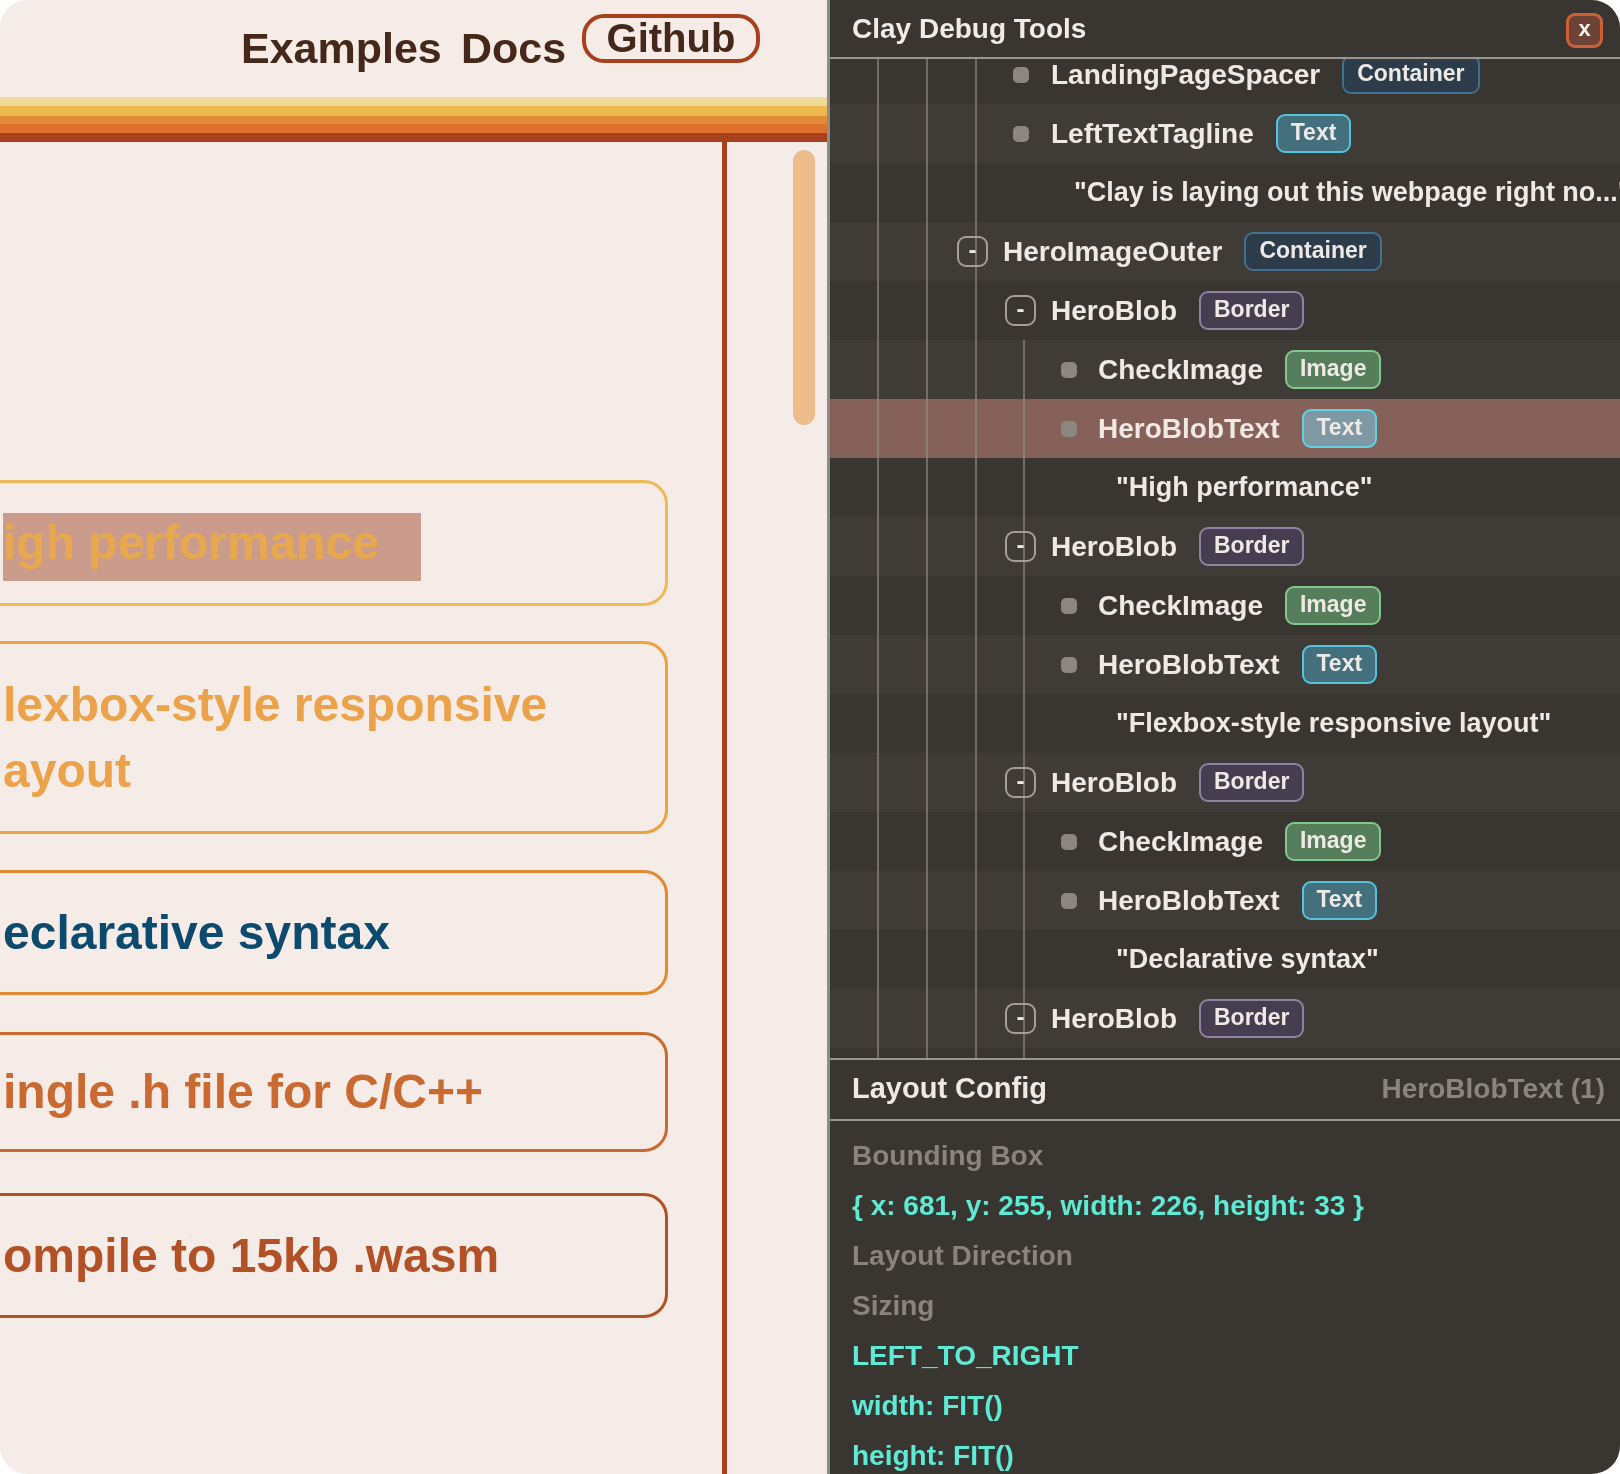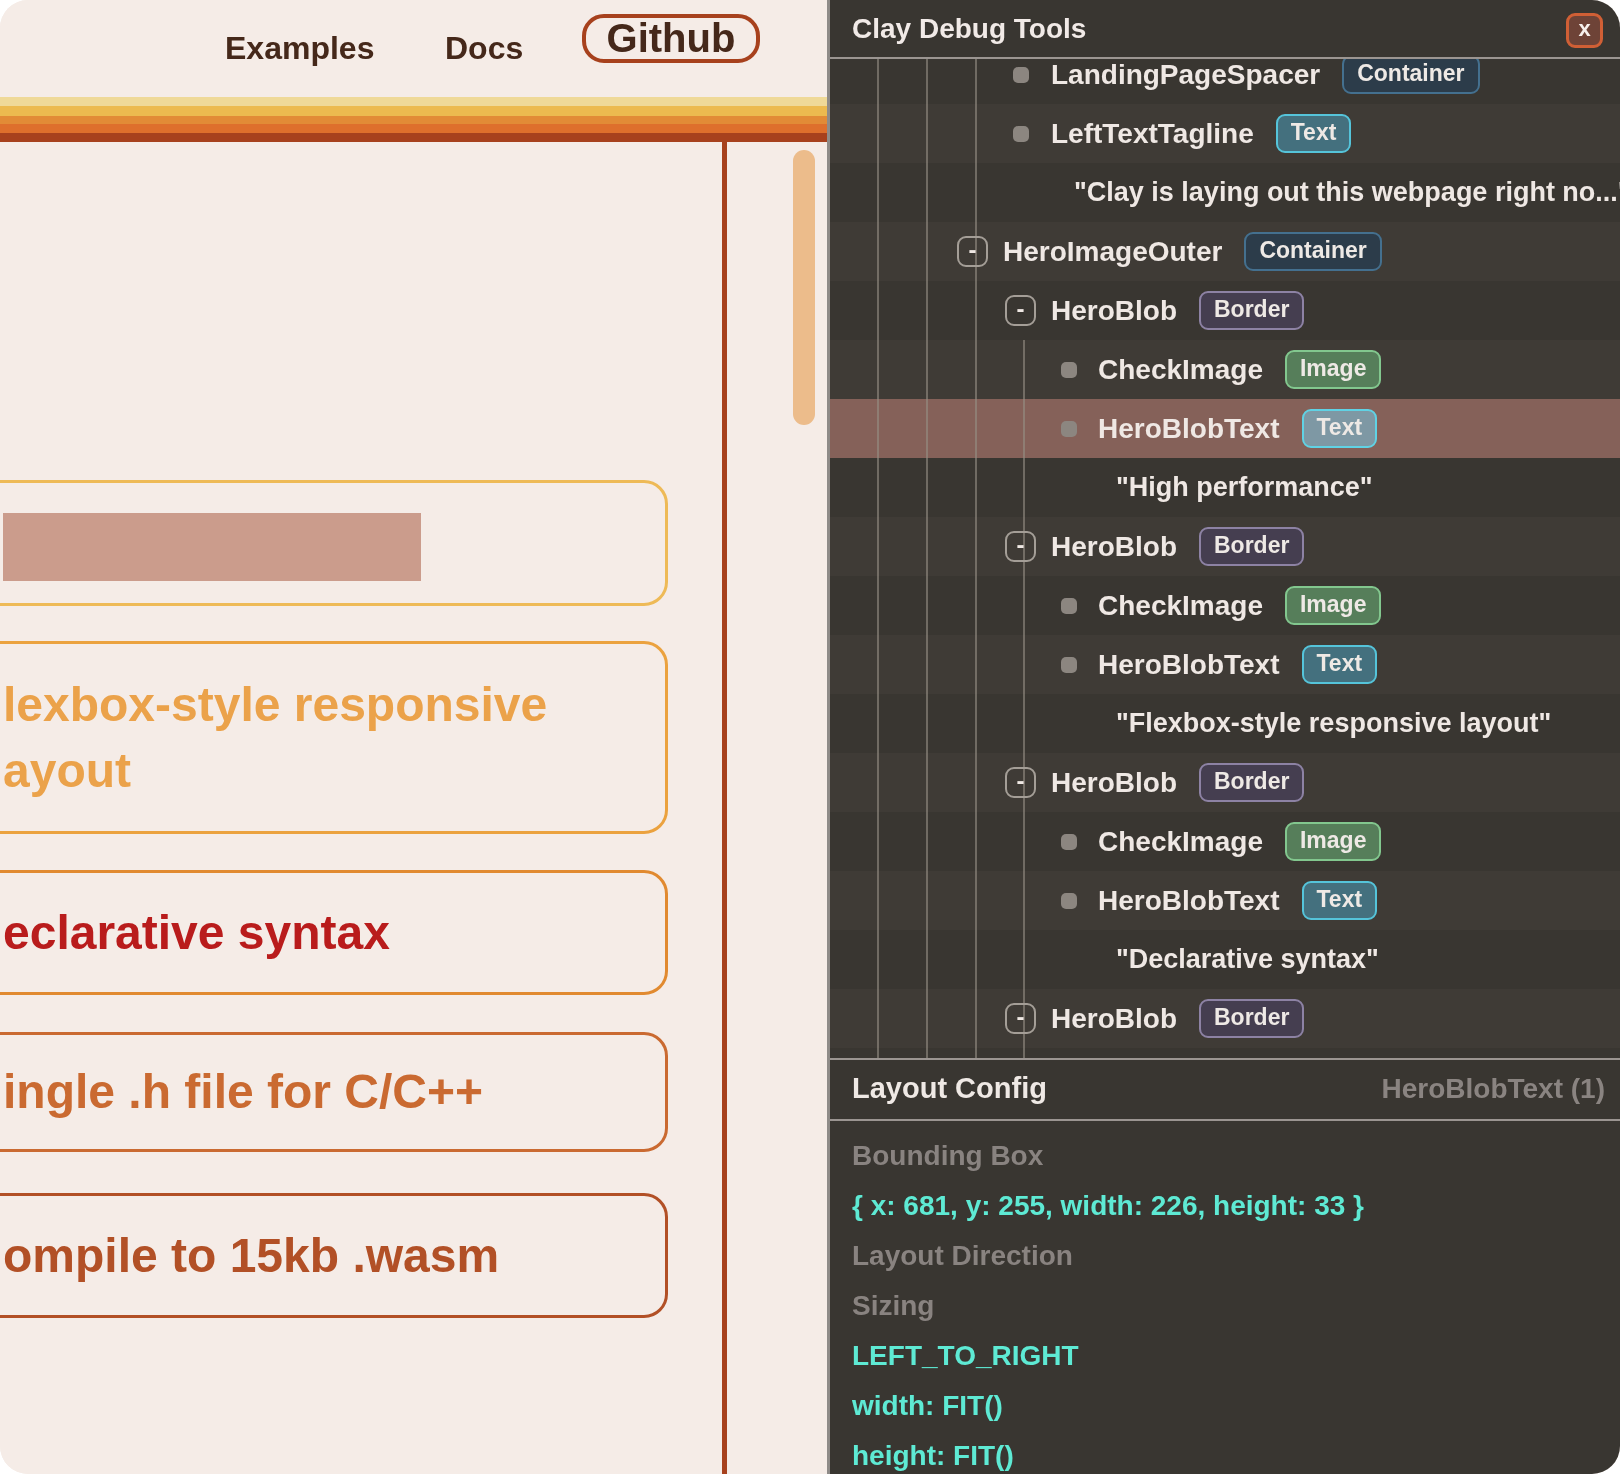--- a/index.html
+++ b/index.html
@@ -4,21 +4,21 @@
 <style>
   html,body{margin:0;padding:0;background:#ffffff;}
   *{box-sizing:border-box;font-family:"Liberation Sans",sans-serif;}
   .screen{position:relative;width:1620px;height:1474px;background:var(--page_bg);
           border-radius:28px;overflow:hidden;}
 
   
   .left-page{position:absolute;inset:0;background:var(--page_bg);}
   .nav{position:absolute;left:0;top:0;width:100%;height:97px;}
   .nav-link{position:absolute;top:0;height:97px;display:flex;align-items:center;
-            font-size:32px;font-weight:700;color:var(--nav_text);cursor:pointer;}
+            font-size:43px;font-weight:700;color:var(--nav_text);cursor:pointer;margin-left:16px;}
   .nav-link:nth-of-type(1){left:225px;}
   .nav-link:nth-of-type(2){left:445px;}
   .github-btn{position:absolute;left:582px;top:14px;width:178px;height:49px;
               border:4px solid var(--accent_rust);border-radius:22px;
               display:flex;align-items:center;justify-content:center;
               font-size:40px;font-weight:700;color:var(--nav_text);cursor:pointer;}
   .stripe{position:absolute;left:0;top:97px;width:100%;}
   .stripe .band{width:100%;}
   .stripe .band:nth-child(1){height:9px;}
   .stripe .band:nth-child(2){height:10px;}
@@ -105,30 +105,31 @@
         <div class="band" style="background: rgb(226, 139, 54);"></div>
         <div class="band" style="background: rgb(222, 111, 44);"></div>
         <div class="band" style="background: rgb(167, 65, 29);"></div>
       </div>
 
     <div class="v-divider"></div>
 
     <div id="features">
   <div class="feature-box" style="border-color: rgb(238, 186, 87);">
     <div class="page-highlight" style="display: block;"></div>
+    <span class="feature-text" style="color: rgb(232, 168, 78);">igh performance</span>
   </div>
 
   <div class="feature-box" style="border-color: rgb(235, 162, 63);">
 
     <span class="feature-text" style="color: rgb(235, 162, 74);">lexbox-style responsive ayout</span>
   </div>
 
   <div class="feature-box" style="border-color: rgb(225, 138, 48);">
 
-    <span class="feature-text" style="color: #b91c1c;">eclarative syntax</span>
+    <span class="feature-text" style="color: #0c4a6e;">eclarative syntax</span>
   </div>
 
   <div class="feature-box" style="border-color: rgb(202, 106, 49);">
 
     <span class="feature-text" style="color: rgb(202, 106, 49);">ingle .h file for C/C++</span>
   </div>
 
   <div class="feature-box" style="border-color: rgb(178, 80, 38);">
 
     <span class="feature-text" style="color: rgb(178, 80, 38);">ompile to 15kb .wasm</span>

